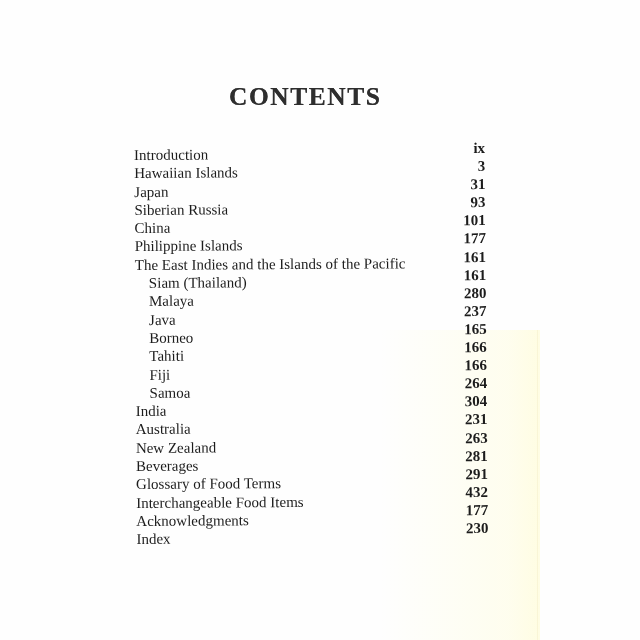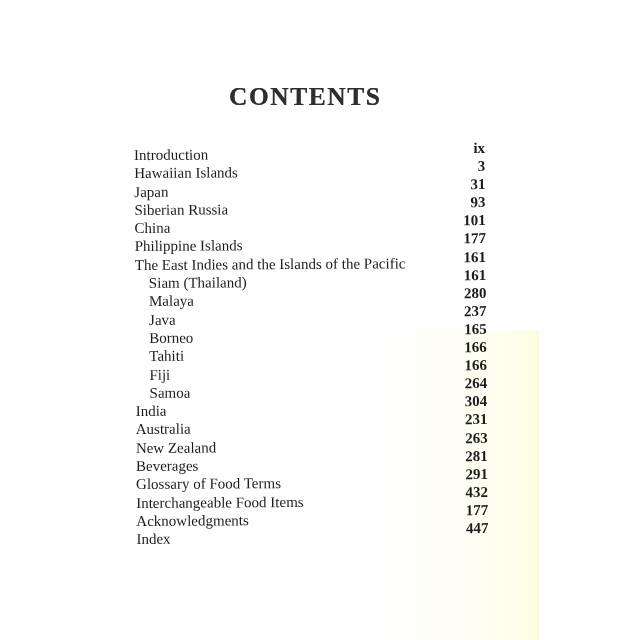--- a/index.html
+++ b/index.html
@@ -132,14 +132,14 @@
   <div class="pagenum">166</div>
   <div class="pagenum">166</div>
   <div class="pagenum">264</div>
   <div class="pagenum">304</div>
   <div class="pagenum">231</div>
   <div class="pagenum">263</div>
   <div class="pagenum">281</div>
   <div class="pagenum">291</div>
   <div class="pagenum">432</div>
   <div class="pagenum">177</div>
-  <div class="pagenum">447</div>
+  <div class="pagenum">230</div>
 </div>
 
 </body></html>

